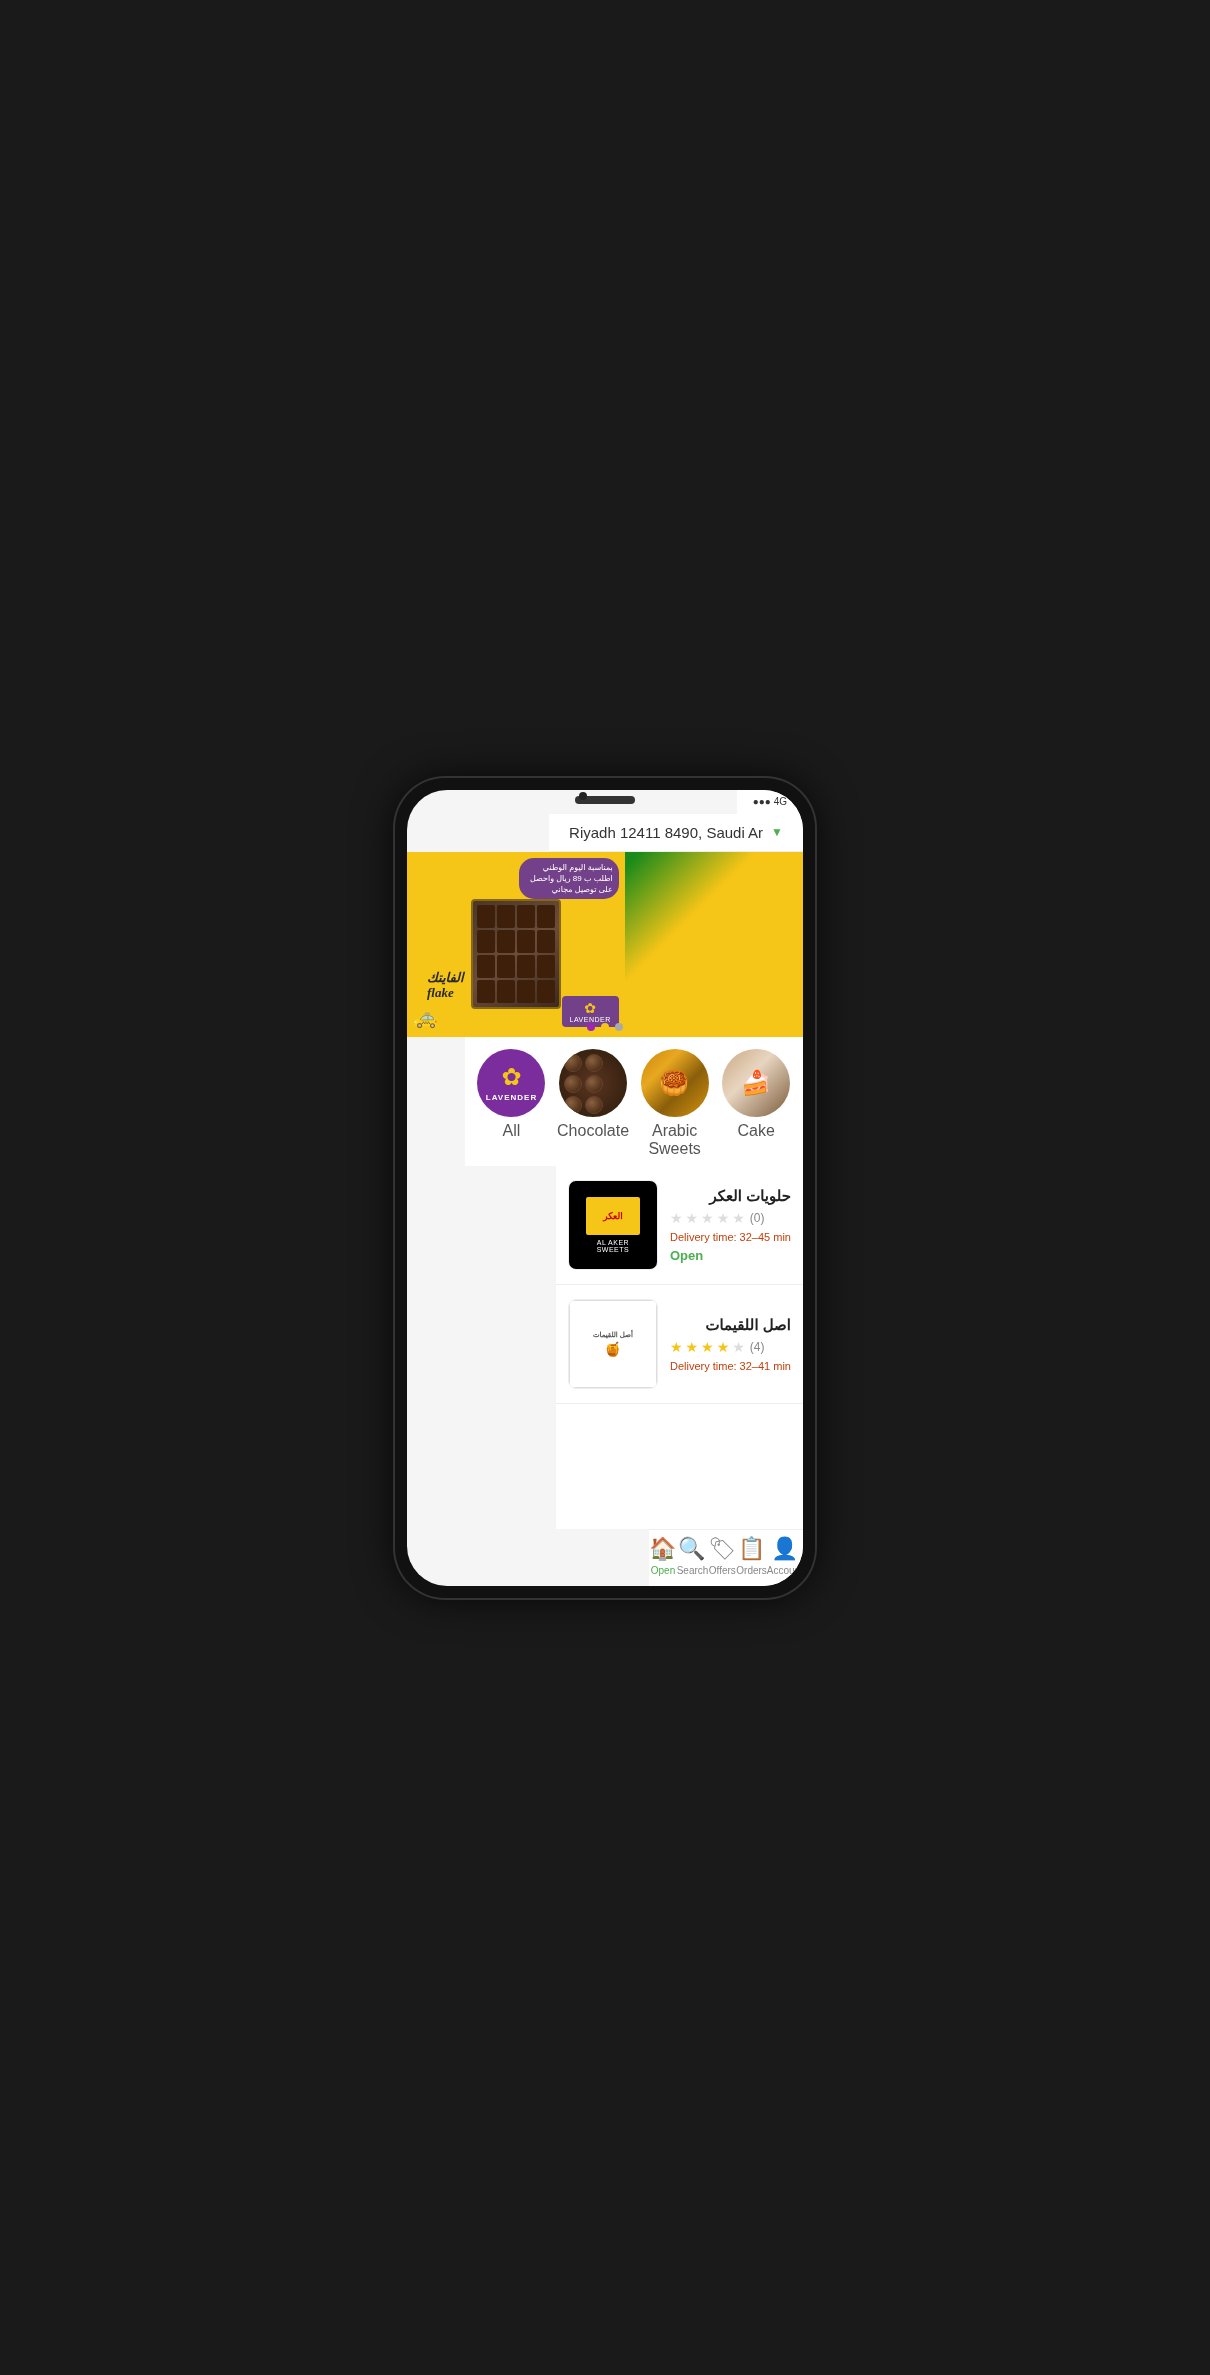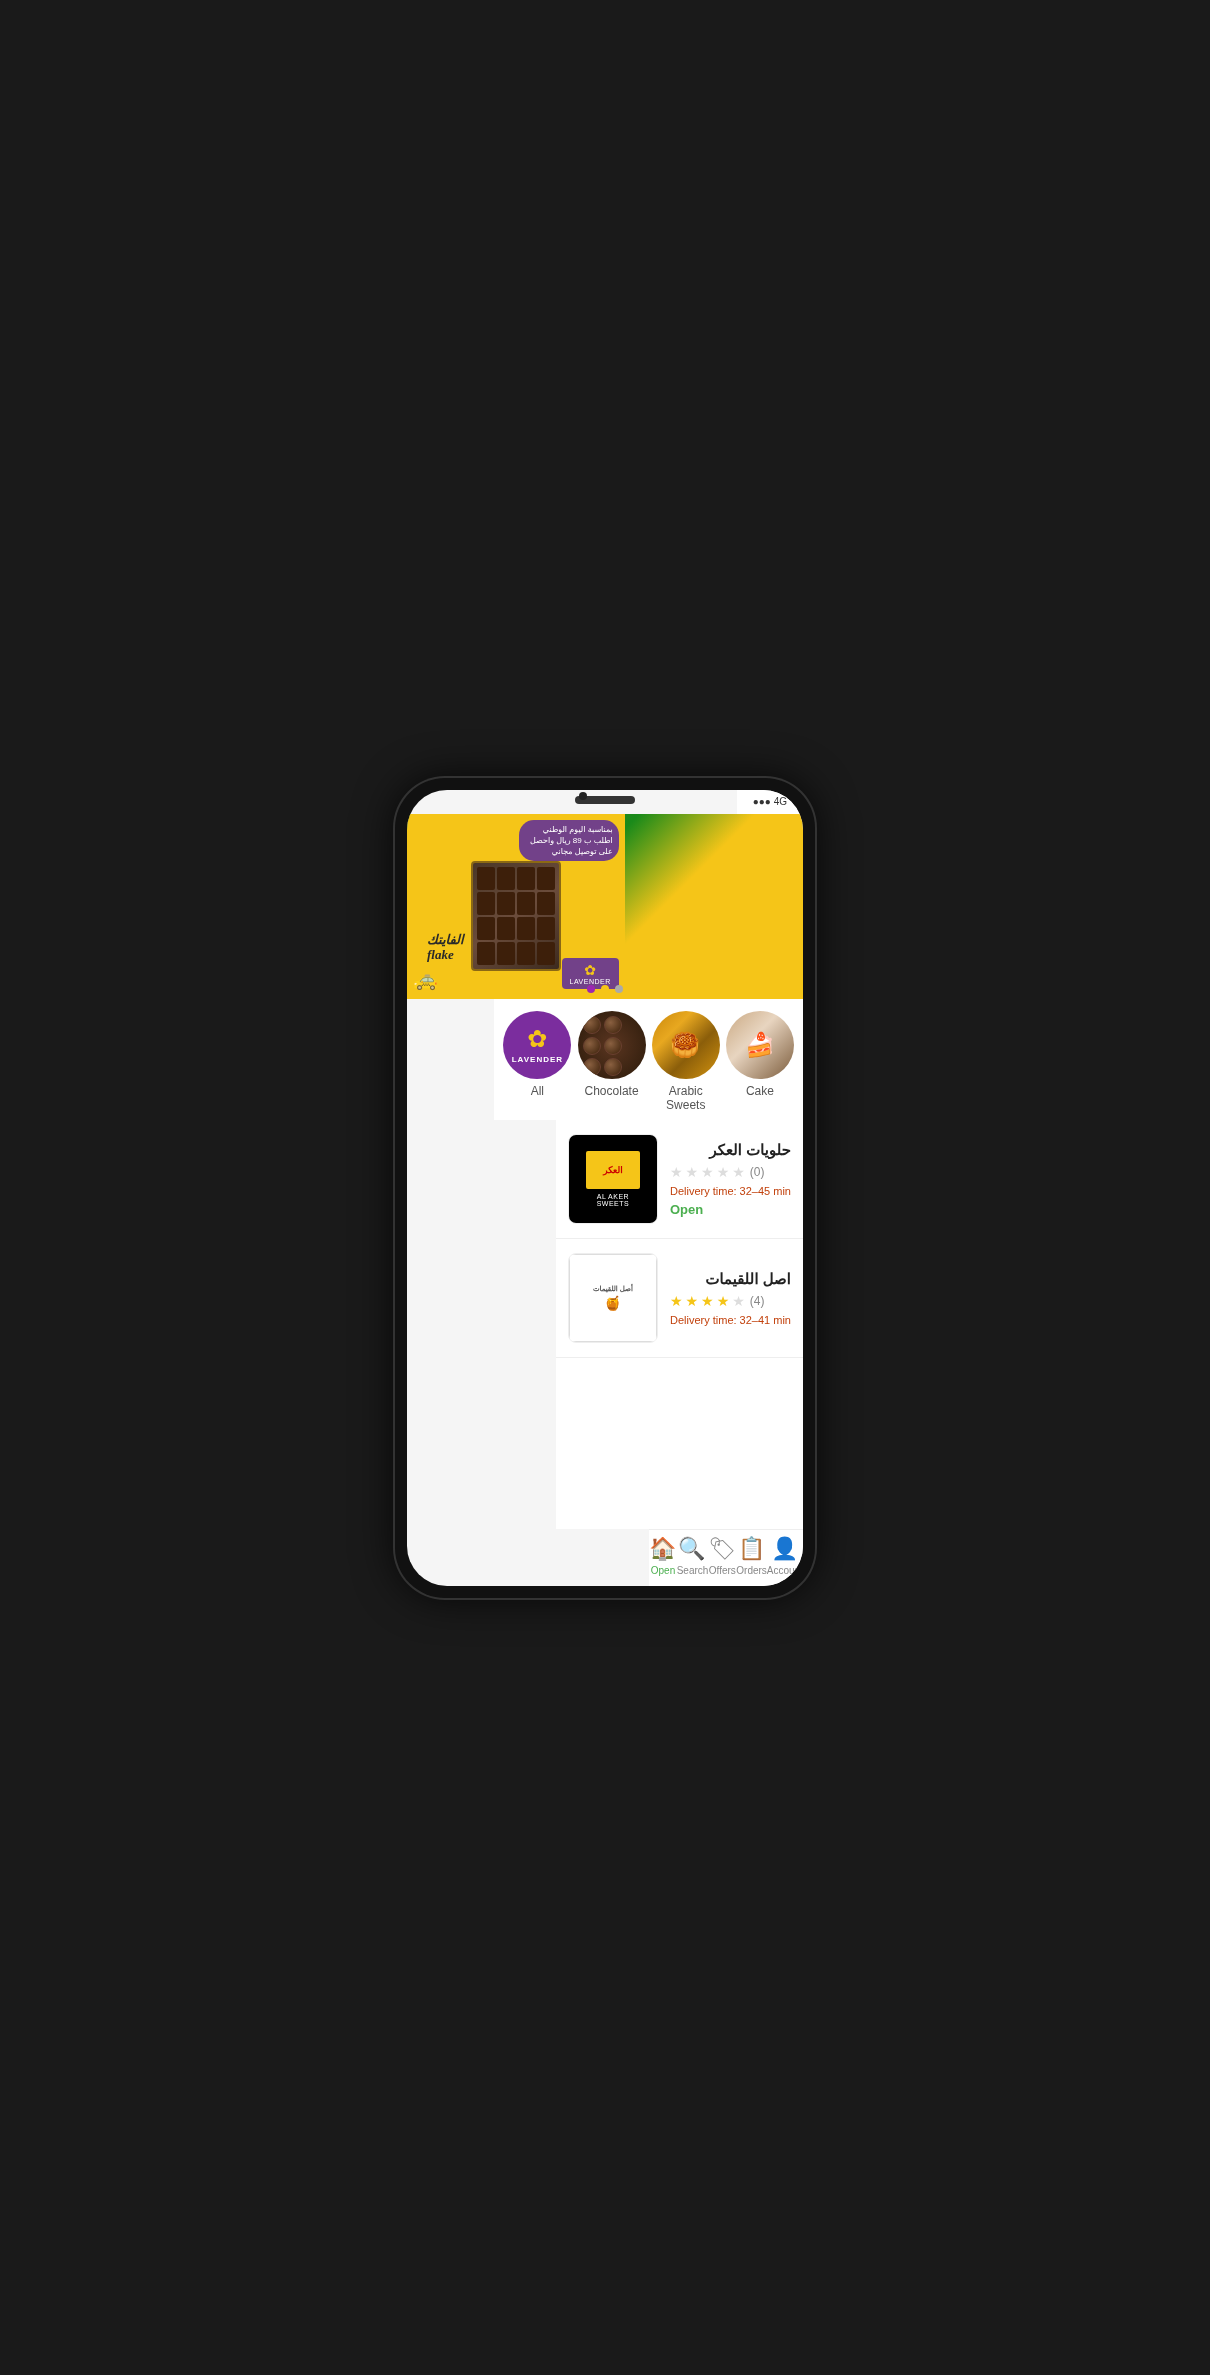--- a/index.html
+++ b/index.html
@@ -225,21 +225,21 @@
       border-radius: 50%;
       overflow: hidden;
       display: flex;
       align-items: center;
       justify-content: center;
     }
     .category-circle.all {
       background: #7b2d9e;
     }
     .category-label {
-      font-size: 12px;
+      font-size: 16px;
       color: #555;
       text-align: center;
     }
     
     .restaurant-list {
       flex: 1;
       overflow-y: auto;
       background: white;
     }
     .restaurant-card {
@@ -447,20 +447,24 @@
 </head>
 <body>
 
 <div class="phone-frame">
   <div class="phone-screen">
 
     <div class="status-bar">
       <span style="font-size:10px; color:#333;">●●● 4G</span>
     </div>
 
+    <div class="location-header">
+      <span class="location-text">Riyadh 12411 8490, Saudi Ar</span>
+      <span class="dropdown-arrow">▼</span>
+    </div>
 
     <div class="banner">
       <div class="banner-overlay">
 
 
         <div class="banner-right">
 
           <div class="banner-promo">
             <div style="text-align:right; direction:rtl;">بمناسبة اليوم الوطني
 اطلب ب 89 ريال

